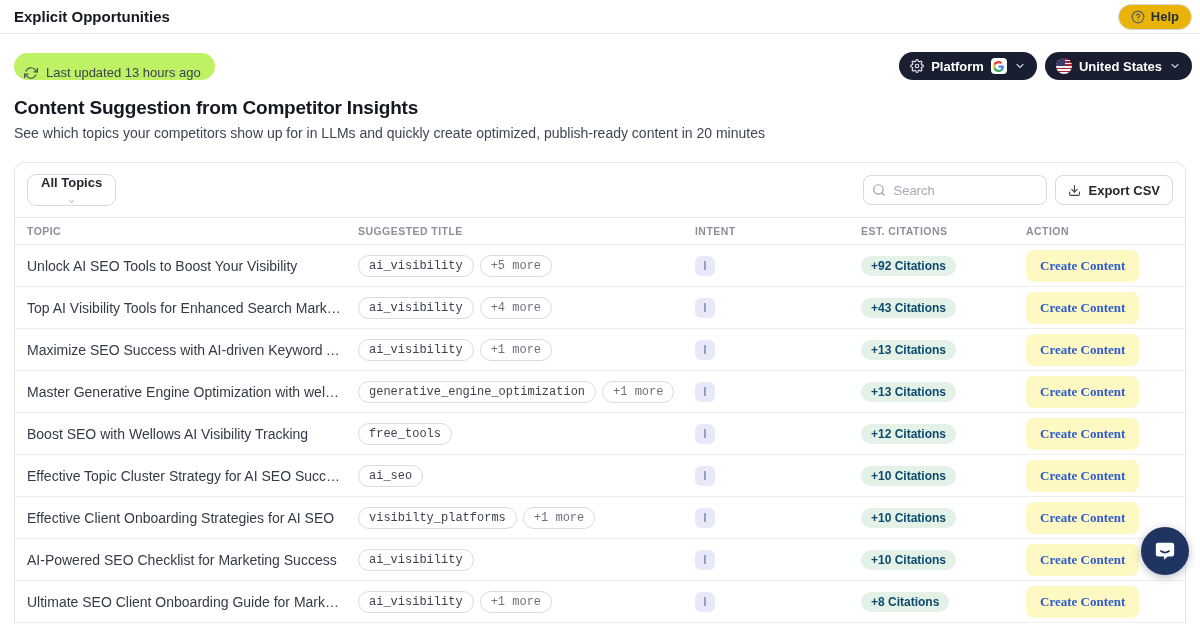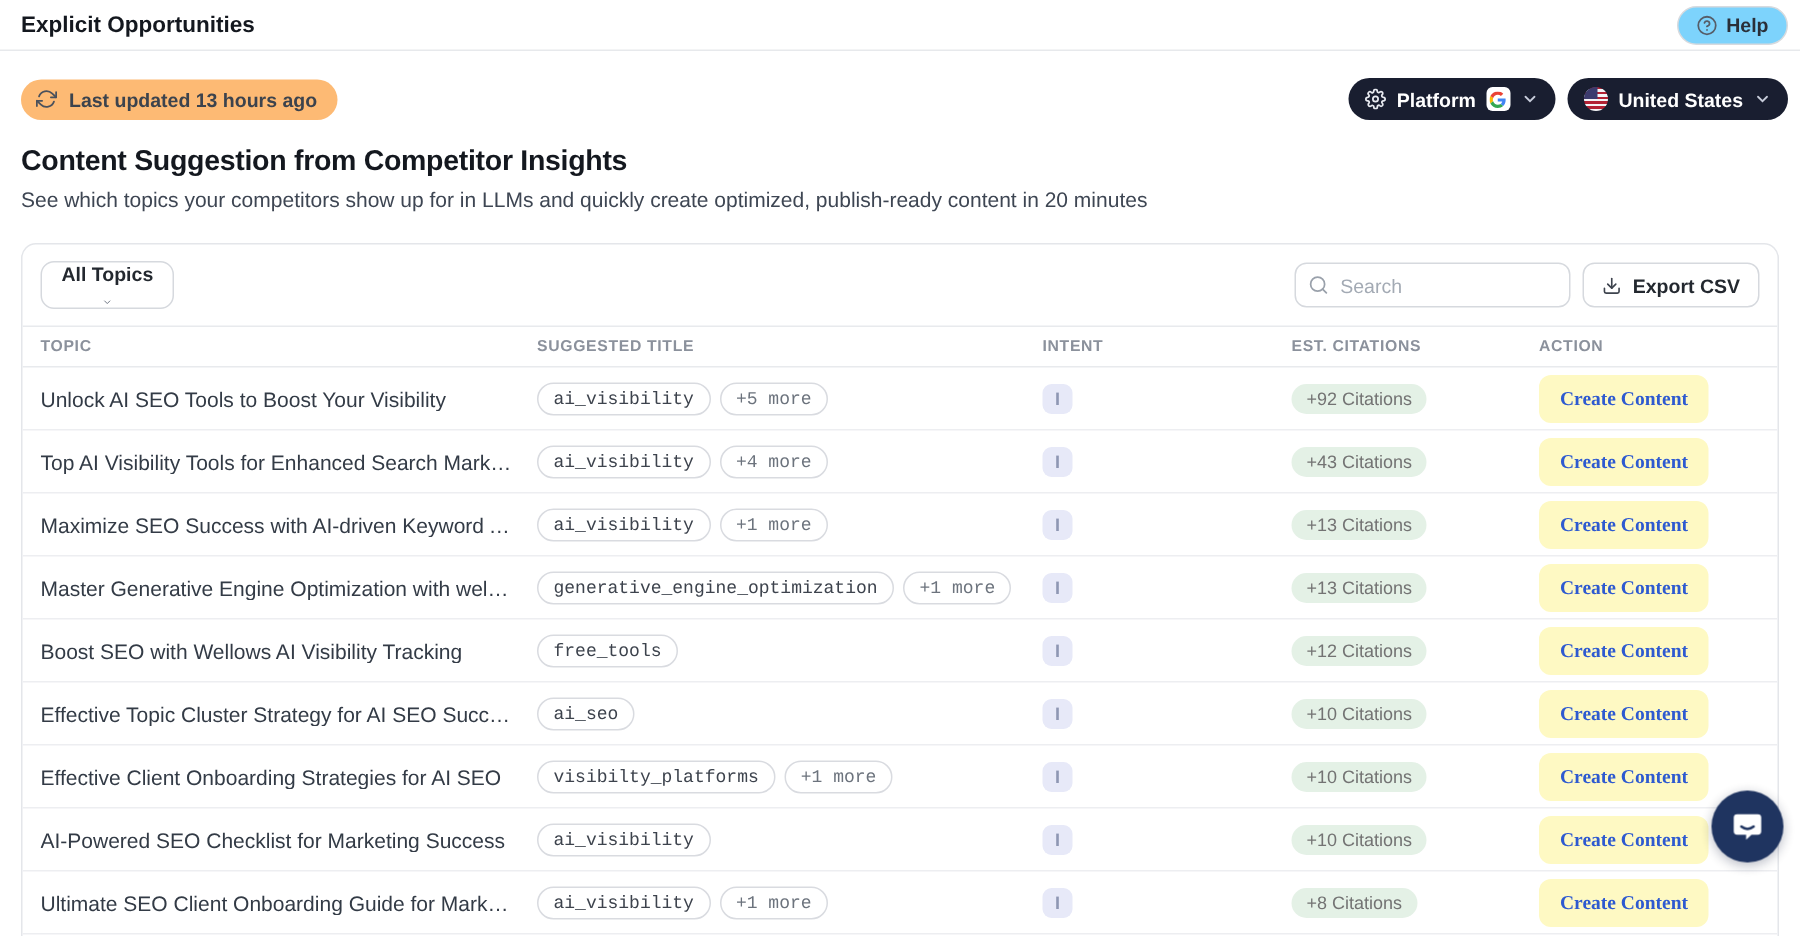--- a/index.html
+++ b/index.html
@@ -4,30 +4,30 @@
 <style>
   * { margin:0; padding:0; box-sizing:border-box; }
   html,body { width:1200px; height:624px; overflow:hidden; background:#fff;
     font-family:"Liberation Sans", sans-serif; color:#1b2430; }
 
   
   .topbar { height:34px; display:flex; align-items:center; justify-content:space-between;
     padding:0 8px 0 14px; border-bottom:1px solid #e7e9ec; background:#fff; }
   .topbar-title { font-size:15px; font-weight:700; color:#14181f; }
   .help-btn { display:flex; align-items:center; gap:6px; height:26px; padding:0 12px;
-    border:1px solid #d7dade; border-radius:14px; background:#7dd3fc; font-size:13px;
+    border:1px solid #d7dade; border-radius:14px; background:#eab308; font-size:13px;
     font-weight:600; color:#2a2f38; cursor:pointer; }
   .help-btn svg { width:14px; height:14px; stroke:#565d68; }
 
   
   .controls { display:flex; align-items:center; justify-content:space-between;
     margin:18px 8px 0 14px; }
-  .updated-pill { display:inline-flex; align-items:center; gap:8px; height:27px;
-    padding:0 14px 0 10px; background:#fdba74; border-radius:14px; font-size:13px;
-    color:#3c434d; font-weight:700; }
+  .updated-pill { display:inline-flex; align-items:flex-end; gap:8px; height:27px;
+    padding:0 14px 0 10px; background:#bef264; border-radius:14px; font-size:13px;
+    color:#3c434d; font-weight:400; }
   .updated-pill svg { width:14px; height:14px; stroke:#4a515c; }
   .dark-group { display:flex; gap:8px; }
   .dark-pill { display:inline-flex; align-items:center; gap:7px; height:28px;
     padding:0 11px; background:#191e30; color:#fff; border:none; border-radius:15px;
     font-size:13px; font-weight:600; cursor:pointer; }
   .dark-pill svg.glyph { width:14px; height:14px; stroke:#e8eaf0; }
   .dark-pill svg.chev { width:12px; height:12px; stroke:#c7ccda; }
   .gbadge { width:16px; height:16px; background:#fff; border-radius:4px; display:flex;
     align-items:center; justify-content:center; }
   .gbadge svg { width:11px; height:11px; }
@@ -75,21 +75,21 @@
     text-overflow:ellipsis; padding-right:16px; }
   .cell-topics { display:flex; align-items:center; gap:6px; }
   .tag { display:inline-block; padding:3px 10px; border:1px solid #d9dbe0;
     border-radius:999px; background:#fff; font-size:12px; color:#3d434d;
     white-space:nowrap; cursor:pointer;font-family:Liberation Mono, monospace; }
   .tag.more { color:#6c737d; }
   .intent-badge { display:inline-flex; align-items:center; justify-content:center;
     width:20px; height:20px; border-radius:6px; background:#e7e9f8; color:#8e97b3;
     font-size:12px; font-weight:600; }
   .cite-badge { display:inline-block; padding:3px 10px; border-radius:999px;
-    background:#e4f1e6; color:#737373; font-size:12px; font-weight:400; }
+    background:#e4f1e6; color:#0c4a6e; font-size:12px; font-weight:700; }
   .create-btn { padding:8px 14px; border:none; border-radius:8px; background:#fef9c3;
     color:#2e5ad0; font-size:13px; font-weight:700; cursor:pointer;
     font-family:Liberation Serif, serif; }
 
   
   .chat-fab { position:fixed; left:1141px; top:527px; width:48px; height:48px;
     border-radius:50%; background:#1f3460; border:none; display:flex; align-items:center;
     justify-content:center; cursor:pointer; box-shadow:0 2px 8px rgba(20,30,60,.3); }
   .chat-fab svg { width:22px; height:22px; }
 </style>

